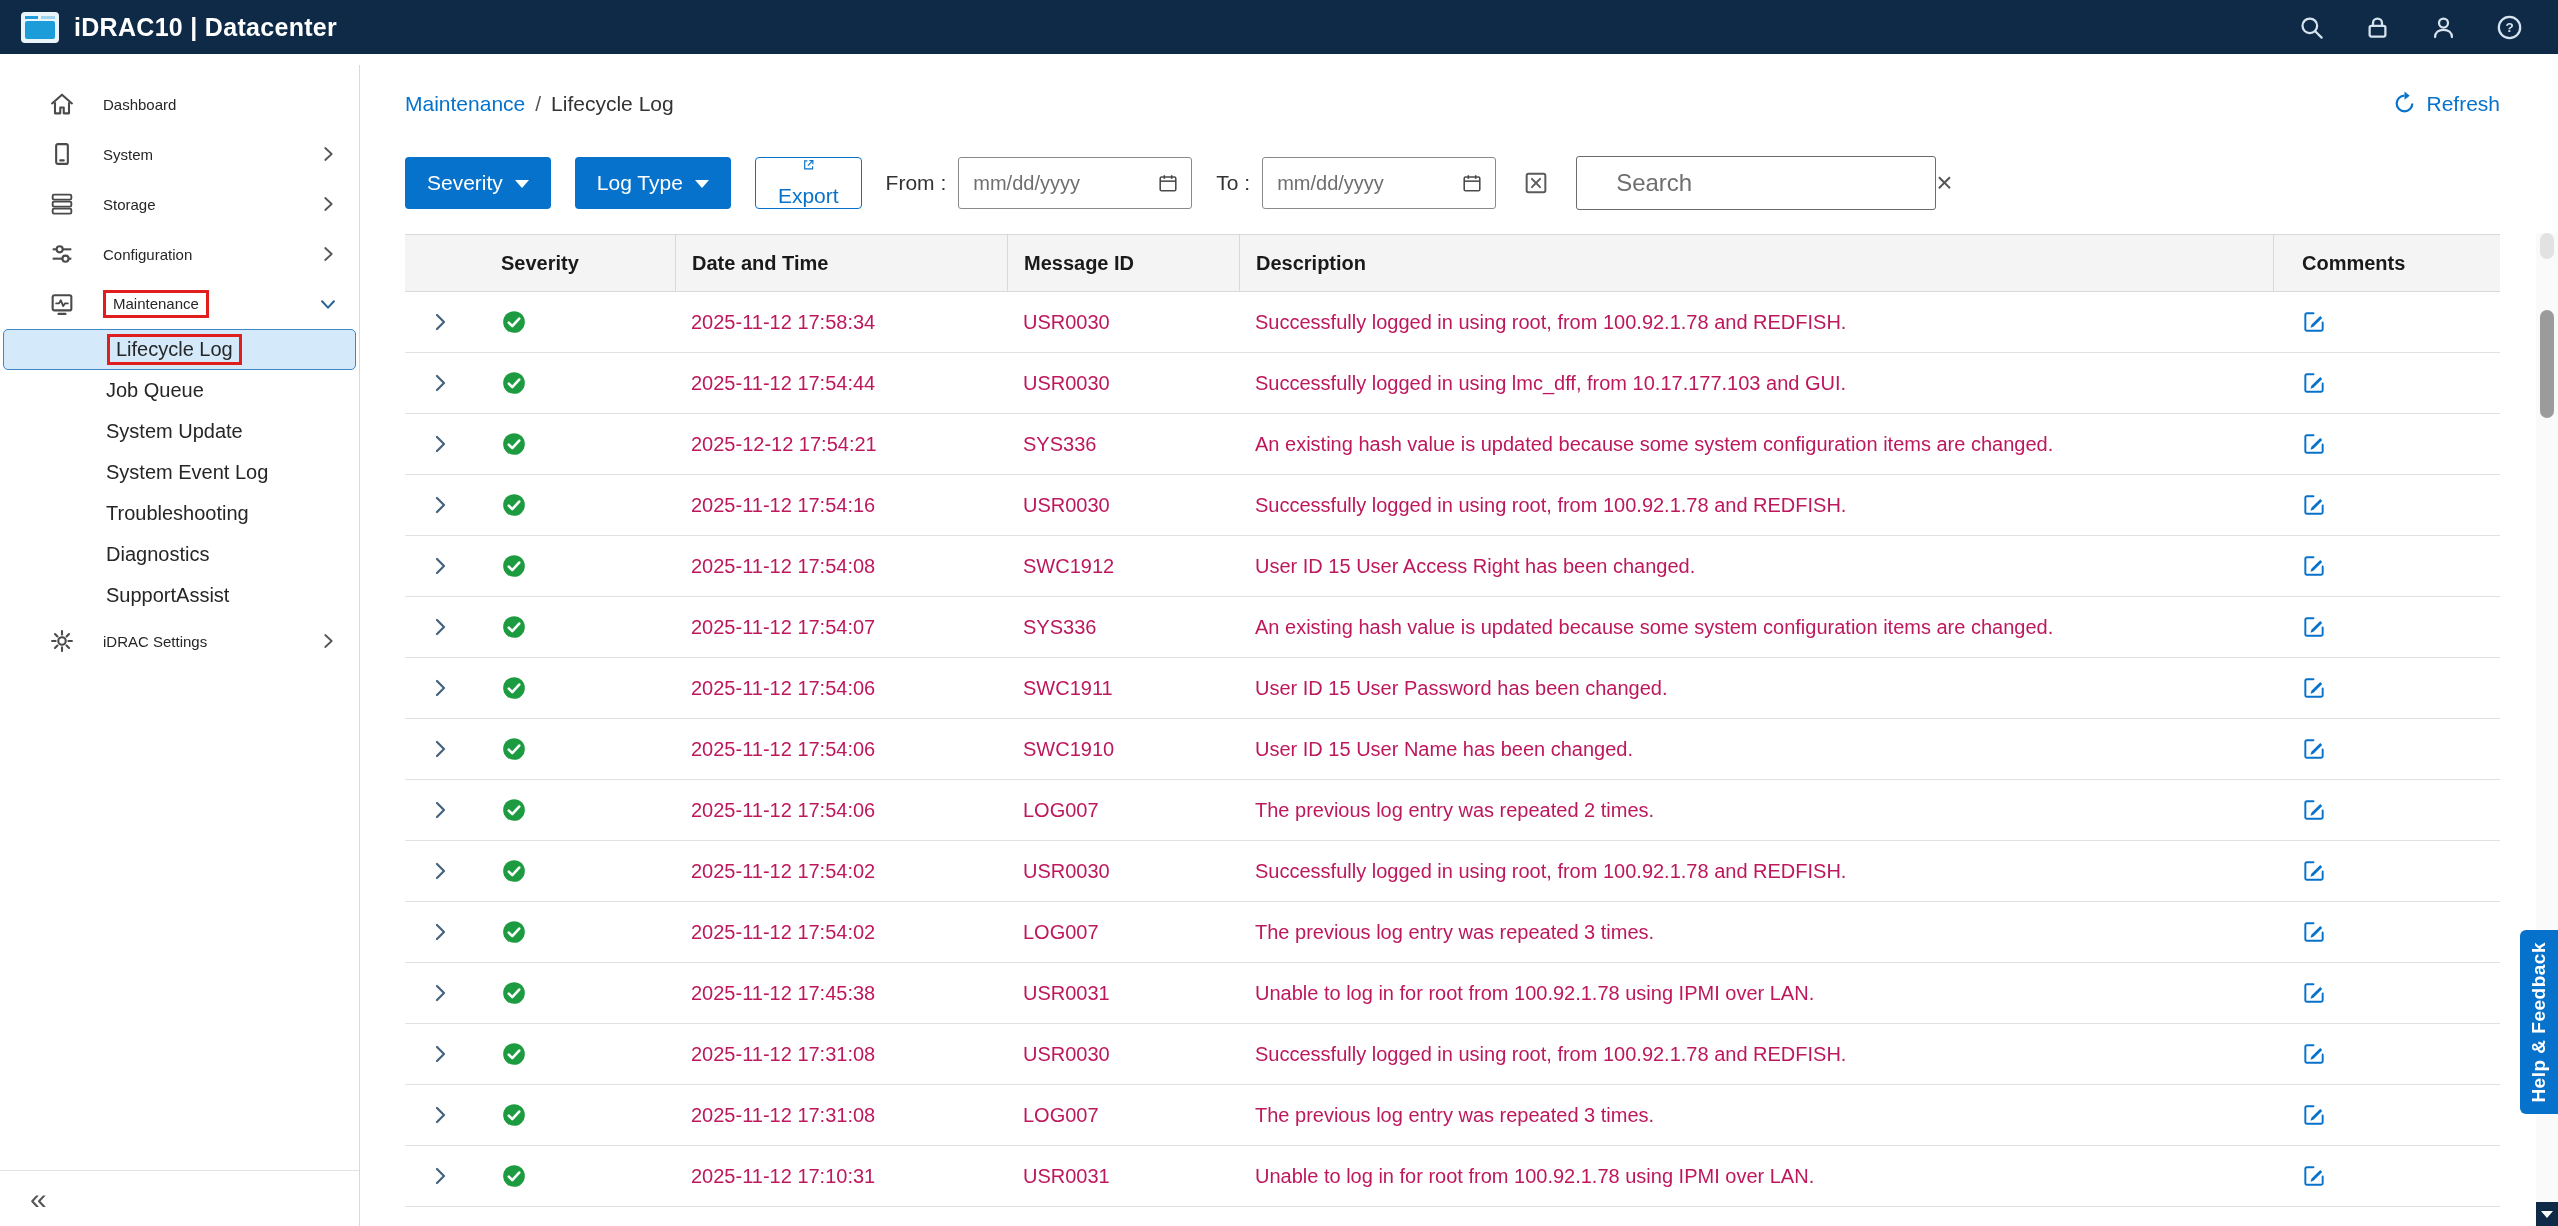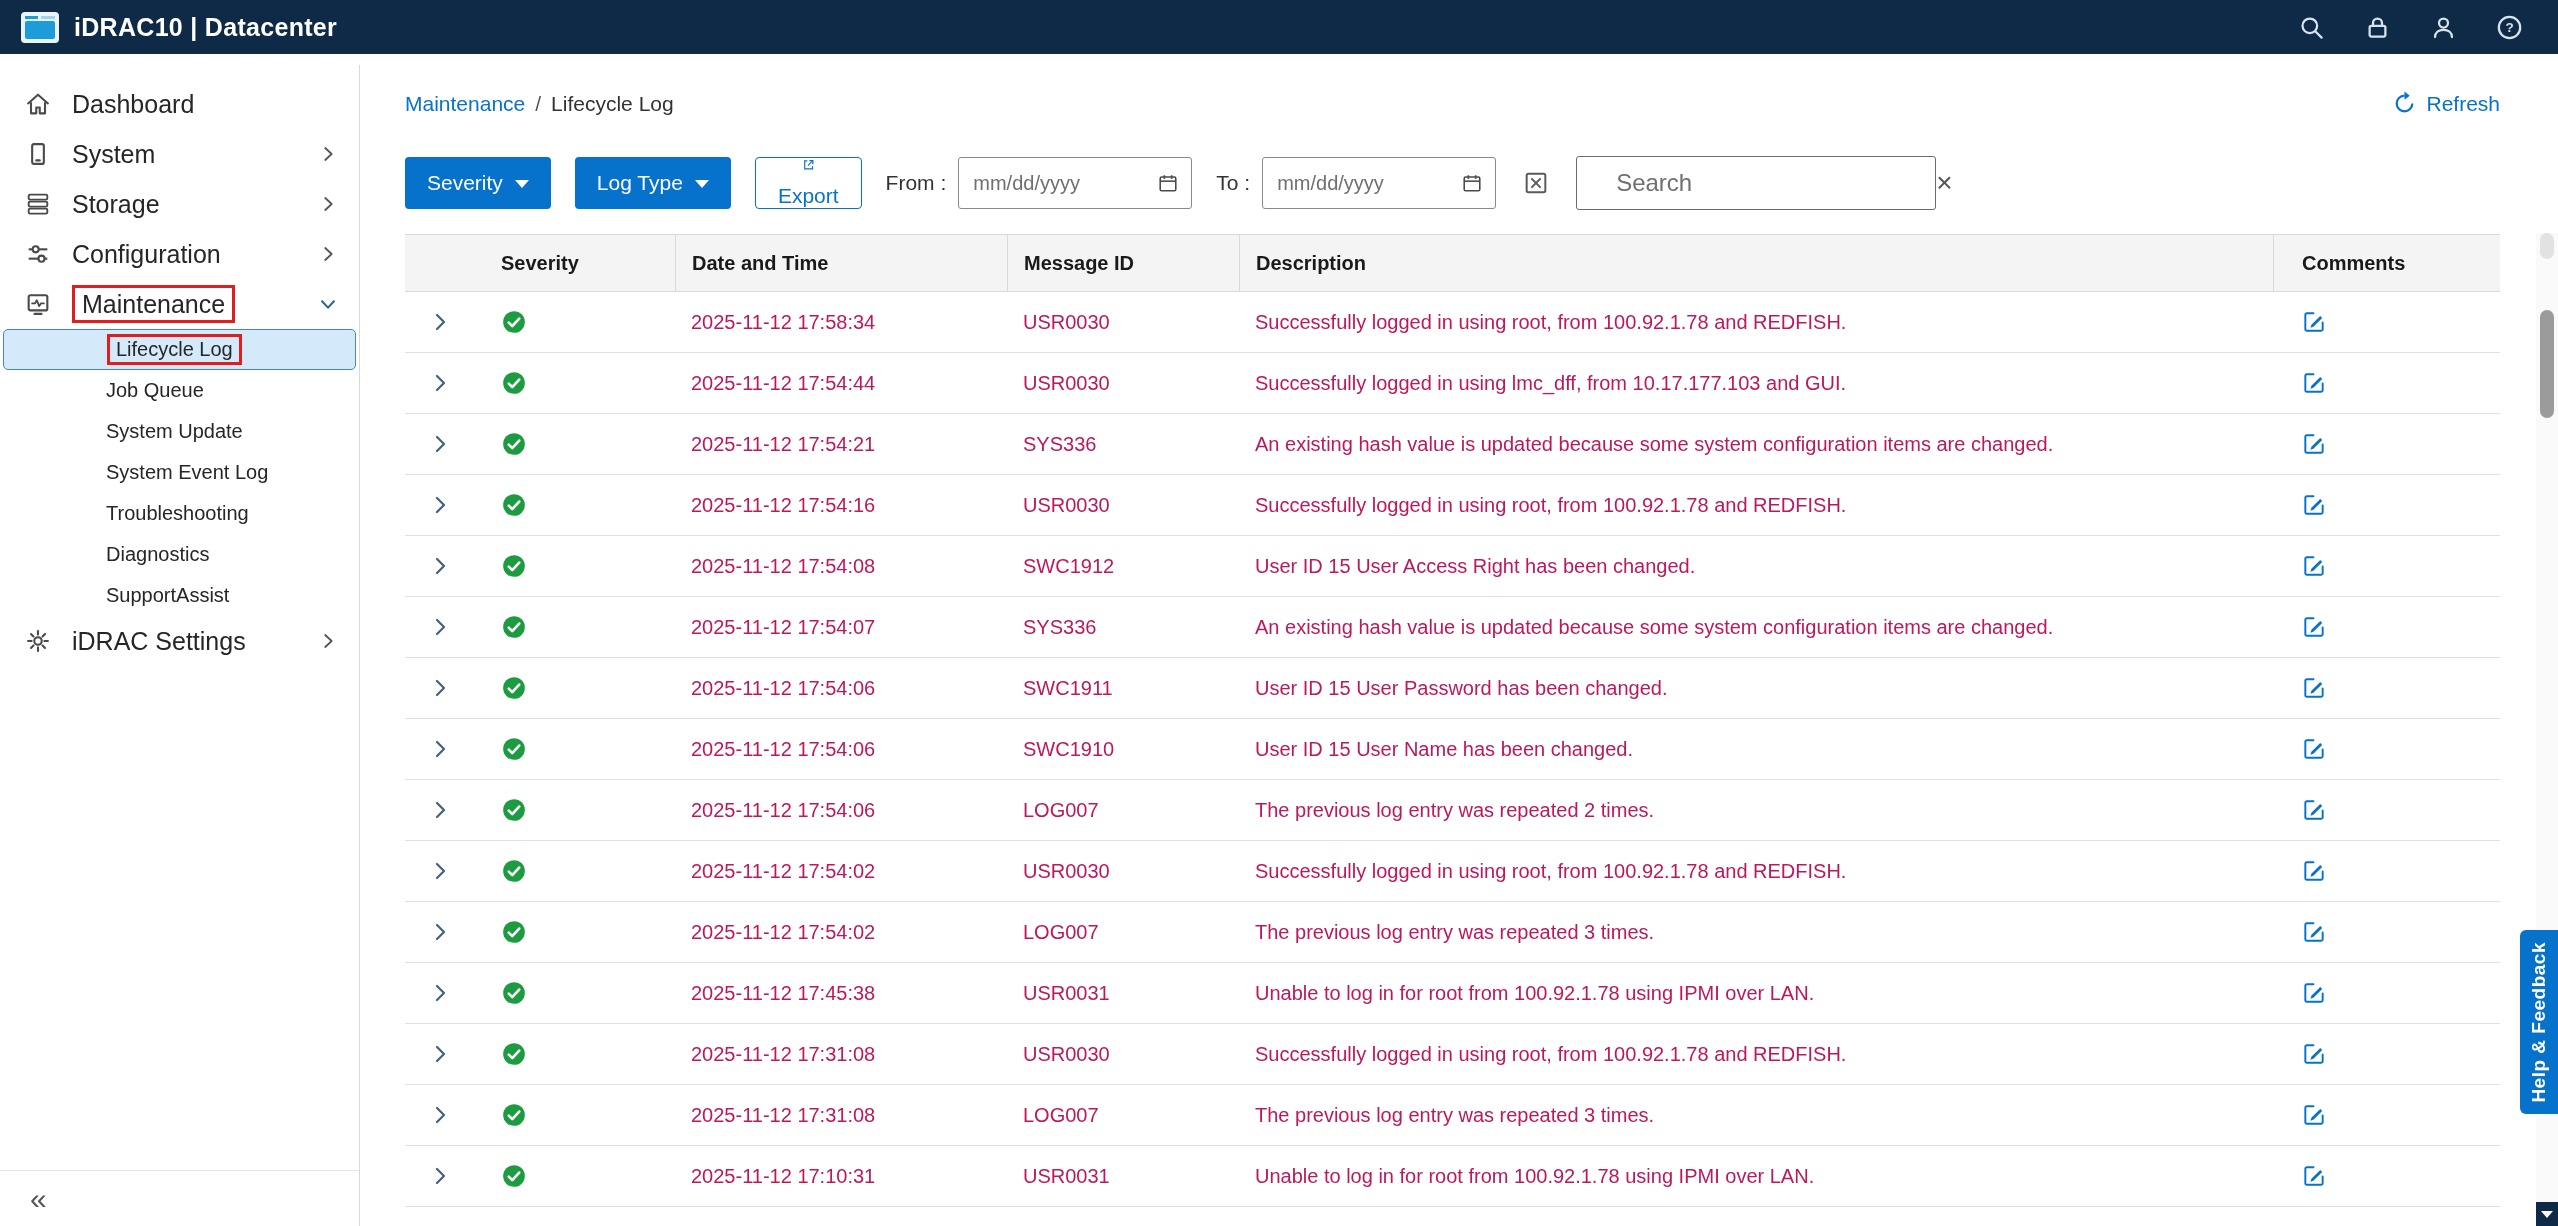--- a/index.html
+++ b/index.html
@@ -10,21 +10,21 @@
   
   .topbar { position:absolute; top:0; left:0; width:100%; height:54px; background:#0E2A47; display:flex; align-items:center; padding:0 34px 0 20px; z-index:10; }
   .logo { margin-right:14px; }
   .app-title { color:#fff; font-size:25px; font-weight:bold; letter-spacing:.3px; }
   .topbar-icons { margin-left:auto; display:flex; align-items:center; gap:36px; }
   .tb-icon { width:30px; height:30px; display:inline-flex; align-items:center; justify-content:center; cursor:pointer; }
 
   
   .sidebar { position:absolute; top:65px; left:0; width:360px; bottom:0; background:#fff; border-right:1px solid #d9d9d9; display:flex; flex-direction:column; z-index:5; }
   .nav { padding-top:14px; }
-  .nav-item { height:50px; display:flex; align-items:center; padding:0 20px 0 24px; cursor:pointer; font-size:25px; color:#262626; }
+  .nav-item { height:50px; display:flex; align-items:center; padding:0 20px 0 48px; cursor:pointer; font-size:15px; color:#262626;gap:7px; }
   .nav-icon { width:28px; height:28px; margin-right:20px; flex:none; }
   .chev { margin-left:auto; flex:none; }
   .subnav-item { height:41px; display:flex; align-items:center; padding-left:106px; font-size:20px; cursor:pointer; color:#262626; }
   .subnav-item.selected { background:#D4E9F9; border:1px solid #3F87C5; border-radius:5px; margin:0 3px; padding-left:103px; }
   .annotated { border:3px solid #E01E1E; padding:2px 7px; display:inline-block; line-height:1.15; }
   .sidebar-footer { margin-top:auto; border-top:1px solid #e3e3e3; height:56px; display:flex; align-items:center; padding-left:30px; }
   .collapse-btn { font-size:30px; color:#555; cursor:pointer; line-height:1; }
 
   
   .main { position:absolute; top:65px; left:360px; right:0; bottom:0; background:#fff; padding:0 58px 0 45px; overflow:hidden; }
@@ -346,21 +346,21 @@
       <svg width="24" height="24" viewBox="0 0 24 24">
               <polyline points="9,5 16,12 9,19" fill="none" stroke="#44617E" stroke-width="2.2" stroke-linecap="round" stroke-linejoin="round"></polyline>
             </svg>
     </div>
     <div class="td sev">
       <svg width="26" height="26" viewBox="0 0 24 24">
               <circle cx="12" cy="12" r="10" fill="#1D9B40"></circle>
               <path d="M7.2 12.6 l3.2 3.2 L16.8 8.8" fill="none" stroke="#fff" stroke-width="2.4" stroke-linecap="round" stroke-linejoin="round"></path>
             </svg>
     </div>
-    <div class="td">2025-11-12 17:54:21</div>
+    <div class="td">2025-12-12 17:54:21</div>
     <div class="td">SYS336</div>
     <div class="td">An existing hash value is updated because some system configuration items are changed.</div>
     <div class="td comments">
       <svg width="26" height="26" viewBox="0 0 24 24">
               <path d="M20 12.5 V18.6 a1.4 1.4 0 0 1 -1.4 1.4 H5.4 A1.4 1.4 0 0 1 4 18.6 V5.4 A1.4 1.4 0 0 1 5.4 4 H11.5" fill="none" stroke="#0672CB" stroke-width="1.8" stroke-linecap="round"></path>
               <polygon points="9.6,14.6 17.8,6.4 19.6,8.2 11.4,16.4 8.7,17.3" fill="#0672CB"></polygon>
             </svg>
     </div>
   </div>
 

